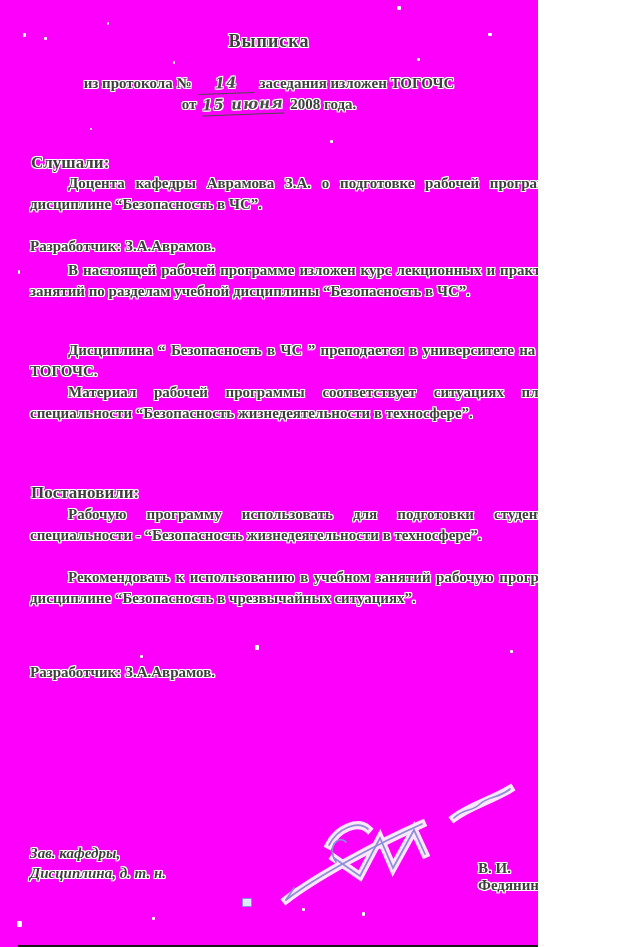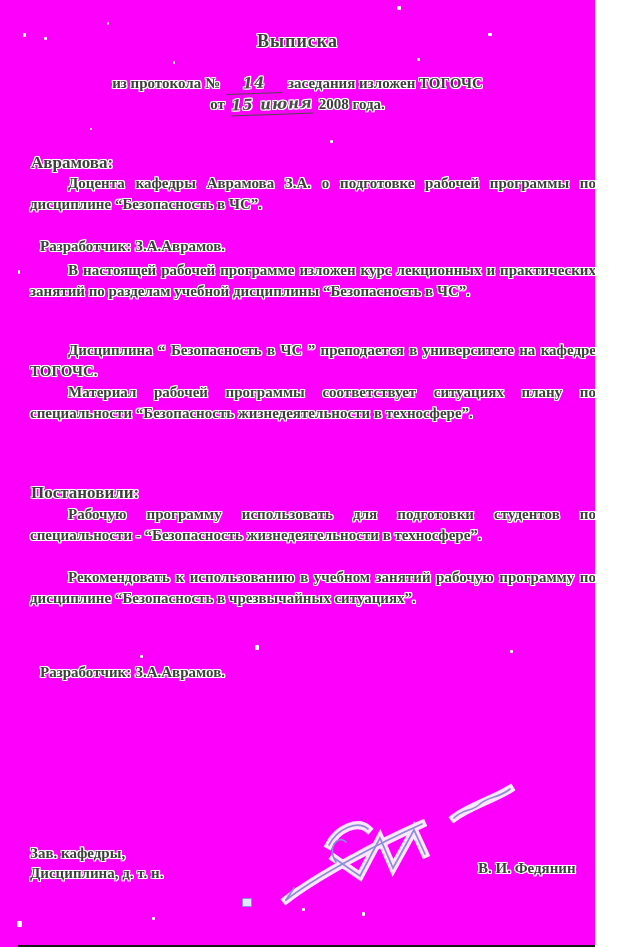--- a/index.html
+++ b/index.html
@@ -1,39 +1,39 @@
 <!DOCTYPE html>
 <html><head>
 <meta charset="utf-8">
 <style>
   html,body { margin:0; padding:0; }
   .page {
-    position:relative; width:595px; height:947px; overflow:hidden;
+    position:relative; width:538px; height:947px; overflow:hidden;
     font-family:"Liberation Serif","DejaVu Serif",serif;
     font-weight:bold;
   }
   
   .halo {
     text-shadow:
       1px 0 0 #ffffff, -1px 0 0 #ffffff, 0 1px 0 #ffffff, 0 -1px 0 #ffffff,
       1px 1px 0 #ffffff, -1px -1px 0 #ffffff, 1px -1px 0 #ffffff, -1px 1px 0 #ffffff;
   }
   .title { position:absolute; top:31px; left:0; width:100%; text-align:center; font-size:18px; letter-spacing:1px; }
   .subtitle { position:absolute; top:73px; left:0; width:100%; text-align:center; font-size:15px; line-height:20px; }
   .subtitle span { margin:0 3px; }
   .hand {
     display:inline-block; font-style:italic; font-family:"DejaVu Serif",serif;
     min-width:56px; text-align:center; border-bottom:1.5px solid #4a4a4a;
     transform:rotate(-2deg); letter-spacing:1px;
   }
   .heading { position:absolute; left:31px; font-size:17px; }
   .para { position:absolute; left:30px; width:566px; text-align:justify; font-size:15px; line-height:21px; }
   .indent { text-indent:38px; }
-  .line { position:absolute; left:30px; font-size:15px;margin-left:10px; }
-  .sig-left { position:absolute; left:30px; top:843px; font-size:15px; line-height:20px; }
+  .line { position:absolute; left:30px; font-size:15px; }
+  .sig-left { position:absolute; left:30px; top:843px; font-size:15px; line-height:20px;font-style:italic; }
   .sig-name { position:absolute; left:478px; top:860px; font-size:15px; }
   .signature-wrap { position:absolute; left:272px; top:778px; width:250px; height:130px; }
   .bottom-edge { position:absolute; left:18px; right:0; bottom:0; height:2px; }
   .speck { position:absolute; border-radius:1px; }
 </style>
 </head>
 <body>
 
 <div class="page" style="background: rgb(252, 0, 252); color: rgb(61, 61, 61);">
 
@@ -41,21 +41,21 @@
 
   <div class="subtitle halo">
     <div>
       <span>из протокола №</span><span class="hand" style="color: rgb(74, 74, 74);">14</span><span>заседания изложен ТОГОЧС</span>
     </div>
     <div>
       <span>от</span><span class="hand" style="color: rgb(74, 74, 74);">15 июня</span><span>2008 года.</span>
     </div>
   </div>
 
-  <div class="heading halo" style="top:153px;">Аврамова:</div>
+  <div class="heading halo" style="top:153px;">Слушали:</div>
   <div class="para indent halo" style="top:173px;font-family:Liberation Serif, serif;">Доцента кафедры Аврамова З.А. о подготовке рабочей программы по дисциплине “Безопасность в ЧС”.</div>
   <div class="line halo" style="top:238px;">Разработчик: З.А.Аврамов.</div>
   <div class="para indent halo" style="top:260px;">В настоящей рабочей программе изложен курс лекционных и практических занятий по разделам учебной дисциплины “Безопасность в ЧС”.</div>
   <div class="para indent halo" style="top:340px;">Дисциплина “ Безопасность в ЧС ” преподается в университете на кафедре ТОГОЧС.</div>
   <div class="para indent halo" style="top:382px;">Материал рабочей программы соответствует ситуациях плану по специальности “Безопасность жизнедеятельности в техносфере”.</div>
 
   <div class="heading halo" style="top:483px;">Постановили:</div>
   <div class="para indent halo" style="top:504px;">Рабочую программу использовать для подготовки студентов по специальности - “Безопасность жизнедеятельности в техносфере”.</div>
   <div class="para indent halo" style="top:567px;">Рекомендовать к использованию в учебном занятий рабочую программу по дисциплине “Безопасность в чрезвычайных ситуациях”.</div>
 

